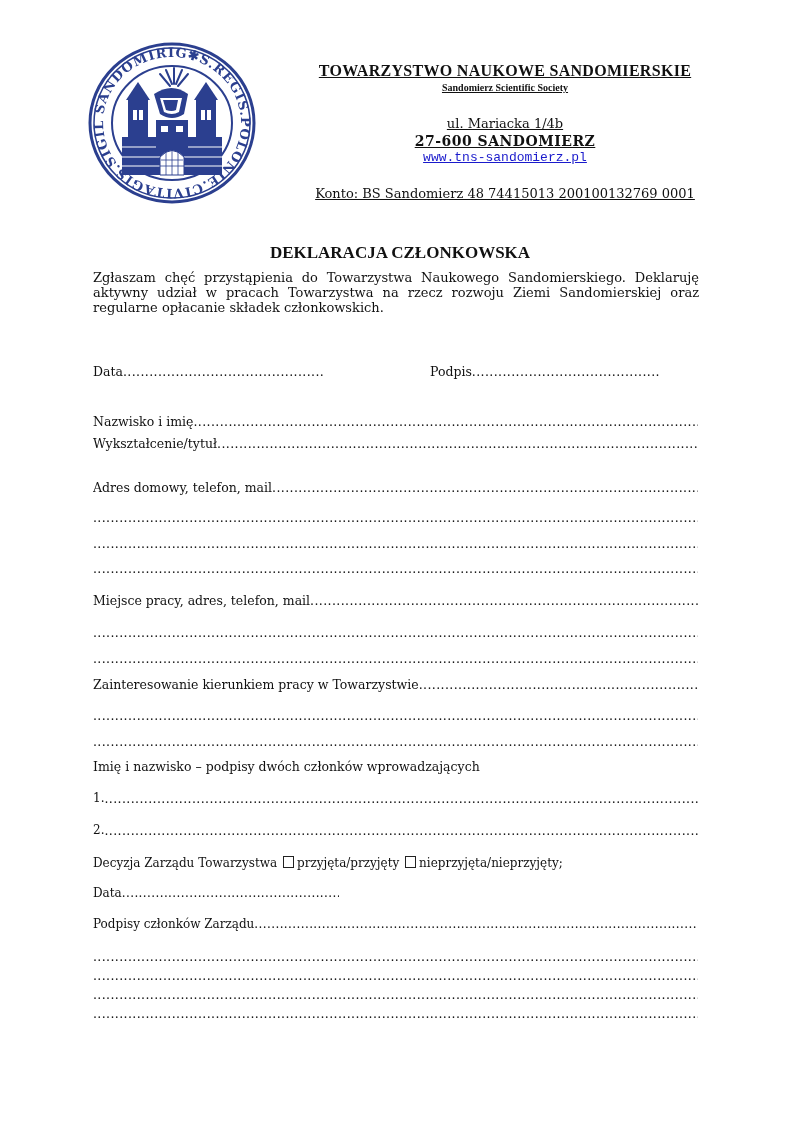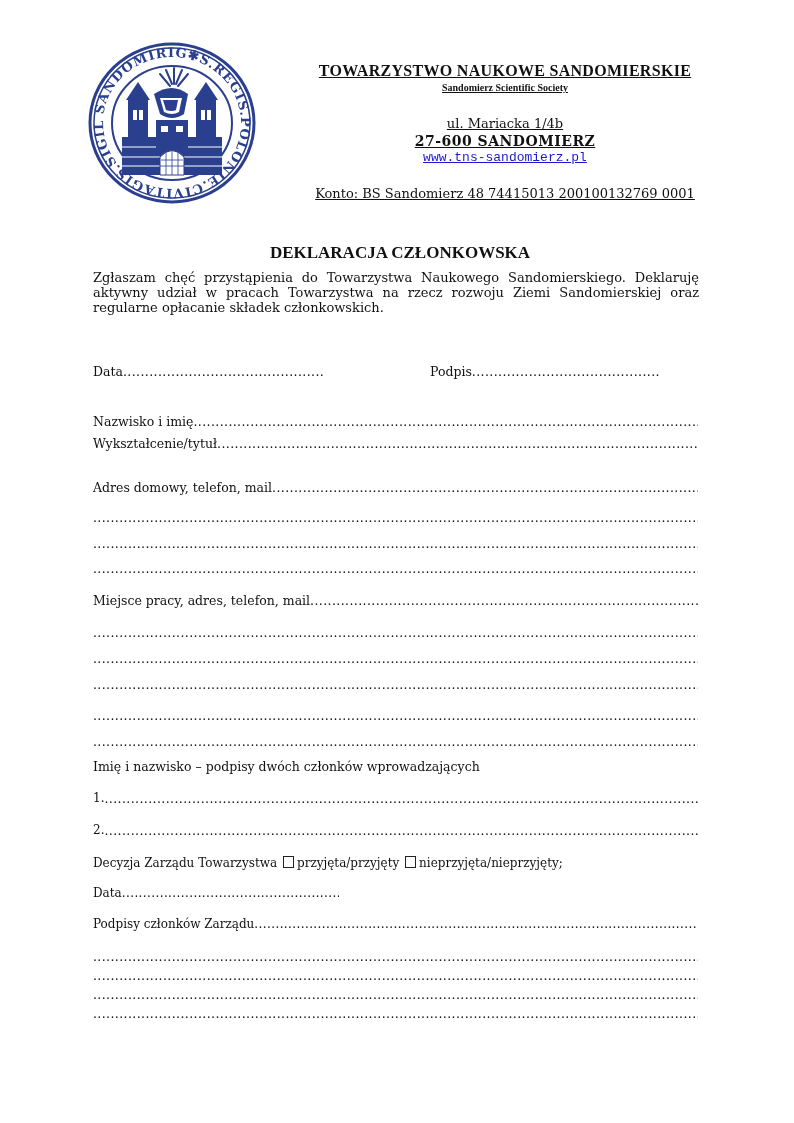--- a/index.html
+++ b/index.html
@@ -132,20 +132,21 @@
   <div class="fill">
       <span class="lbl">Miejsce pracy, adres, telefon, mail</span>
       <span class="d dots">........................................................................................................................................................................................................................................................</span>
     </div>
 </div>
 <div class="abs field dots" style="top:625px;">........................................................................................................................................................................................................................................................</div>
 <div class="abs field dots" style="top:651px;">........................................................................................................................................................................................................................................................</div>
 
 <div class="abs field it" style="top:677px;">
   <div class="fill">
+      <span class="lbl">Zainteresowanie kierunkiem pracy w Towarzystwie</span>
       <span class="d dots">........................................................................................................................................................................................................................................................</span>
     </div>
 </div>
 <div class="abs field dots" style="top:708px;">........................................................................................................................................................................................................................................................</div>
 <div class="abs field dots" style="top:734px;">........................................................................................................................................................................................................................................................</div>
 
 <div class="abs field it" style="top:759px;">Imię i nazwisko – podpisy dwóch członków wprowadzających</div>
 <div class="abs field" style="top:791px;">
   <div class="fill">
       <span class="lbl small">1.</span>

